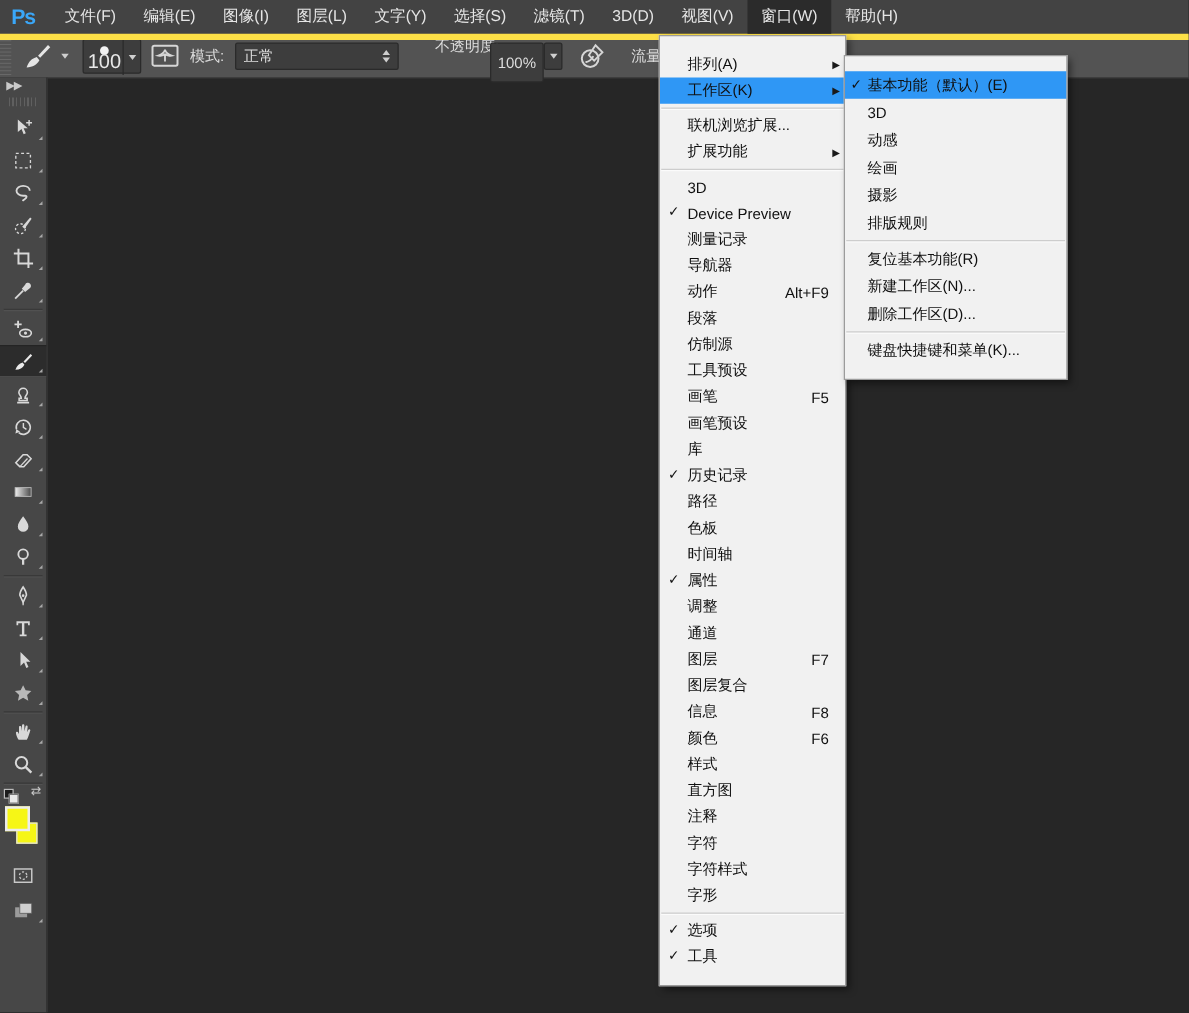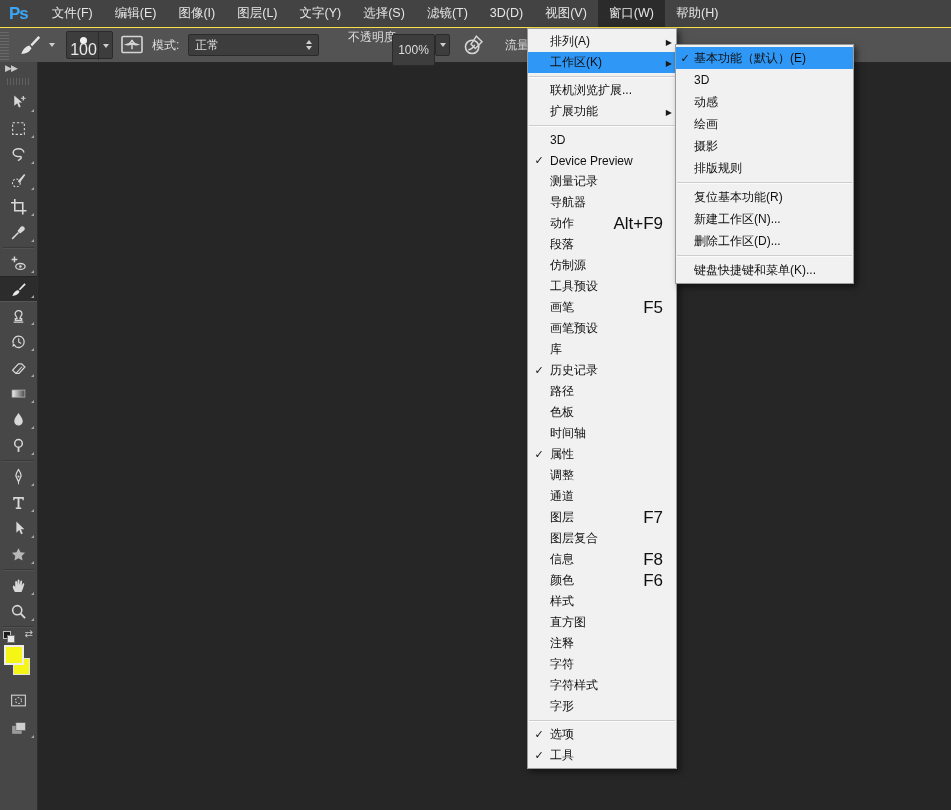--- a/index.html
+++ b/index.html
@@ -4,21 +4,21 @@
 <style>
   html,body{margin:0;padding:0}
   body{
     width:951px;height:810px;position:relative;overflow:hidden;
     background:#262626;
     font-family:"Liberation Sans","DejaVu Sans",sans-serif;
     -webkit-font-smoothing:antialiased;
   }
   
   .menubar{position:absolute;left:0;top:0;width:951px;height:27px;background:#434343;
-    border-bottom:1px solid #fde047;display:flex;align-items:center;color:#e6e6e6;font-size:12.5px;z-index:5}
+    border-bottom:5px solid #fde047;display:flex;align-items:center;color:#e6e6e6;font-size:12.5px;z-index:5}
   .logo{color:#3aa7f9;font-weight:bold;font-size:17px;padding:0 13px 0 9px;letter-spacing:-1px}
   .mb-item{height:27px;line-height:27px;padding:0 11px;cursor:default;white-space:nowrap}
   .mb-item.active{background:#2b2b2b}
   
   .optionsbar{position:absolute;left:0;top:28px;width:951px;height:34px;background:#535353;
     border-bottom:1px solid #282828;color:#dddddd;font-size:12px;z-index:1}
   .ob-grip{position:absolute;left:0;top:2px;bottom:2px;width:9px;
     background:repeating-linear-gradient(0deg,#6e6e6e 0 1px,transparent 1px 3px);
     background-size:5px 3px;background-repeat:repeat;opacity:.8}
   .ob-abs{position:absolute;display:flex;align-items:center}
@@ -50,30 +50,30 @@
   .defcols .b{position:absolute;left:0;top:0;width:6px;height:6px;background:#1c1c1c;border:1px solid #bbb}
   .defcols .w{position:absolute;left:4px;top:4px;width:6px;height:6px;background:#e9e9e9;border:1px solid #777}
   .swapar{position:absolute;right:4px;top:-2px;color:#c9c9c9;font-size:10px}
   .swatches{position:relative;height:42px;margin-top:2px}
   .sw-bg{position:absolute;left:13px;top:13px;width:17px;height:17px;border:1.5px solid #e2e2e2;box-sizing:border-box}
   .sw-fg{position:absolute;left:4px;top:0;width:20px;height:20px;border:2px solid #ececec;box-sizing:border-box}
   
   .canvas{position:absolute;left:38px;top:62px;right:0;bottom:0;background:#262626}
   
   .menupanel{position:absolute;background:#f1f1f1;border:1px solid #9b9b9b;
-    box-shadow:3px 3px 6px rgba(0,0,0,.5);padding:2px 0;z-index:20;color:#101010;font-size:12px}
+    box-shadow:3px 3px 6px rgba(0,0,0,.5);padding:12px 0;z-index:20;color:#101010;font-size:12px}
   .menu-window{left:527px;top:28px;width:148px}
   .menu-workspace{left:675px;top:44px;width:177px}
   .m-row{height:21px;display:flex;align-items:center;position:relative;padding-right:13px;cursor:default}
   .menu-workspace .m-row{height:22px}
   .m-row.hl{background:#2f97f5}
   .m-check{width:22px;text-align:center;font-size:11px;line-height:21px;color:#111;flex:none}
   .menu-workspace .m-check{width:18px}
   .m-label{white-space:nowrap}
-  .m-short{margin-left:auto;font-size:17px;padding-left:8px}
+  .m-short{margin-left:auto;font-size:12px;padding-left:8px}
   .m-arrow{position:absolute;right:4px;top:50%;transform:translateY(-50%);font-size:8px;color:#1a1a1a}
   .m-sep{height:1px;background:#cdcdcd;margin:3px 1px;box-shadow:0 1px 0 #fbfbfb}
 </style>
 </head>
 <body>
 
 <div class="menubar">
   <span class="logo">Ps</span>
   <div style="display:flex" id="mb-items">
       <div class="mb-item">文件(F)</div>

